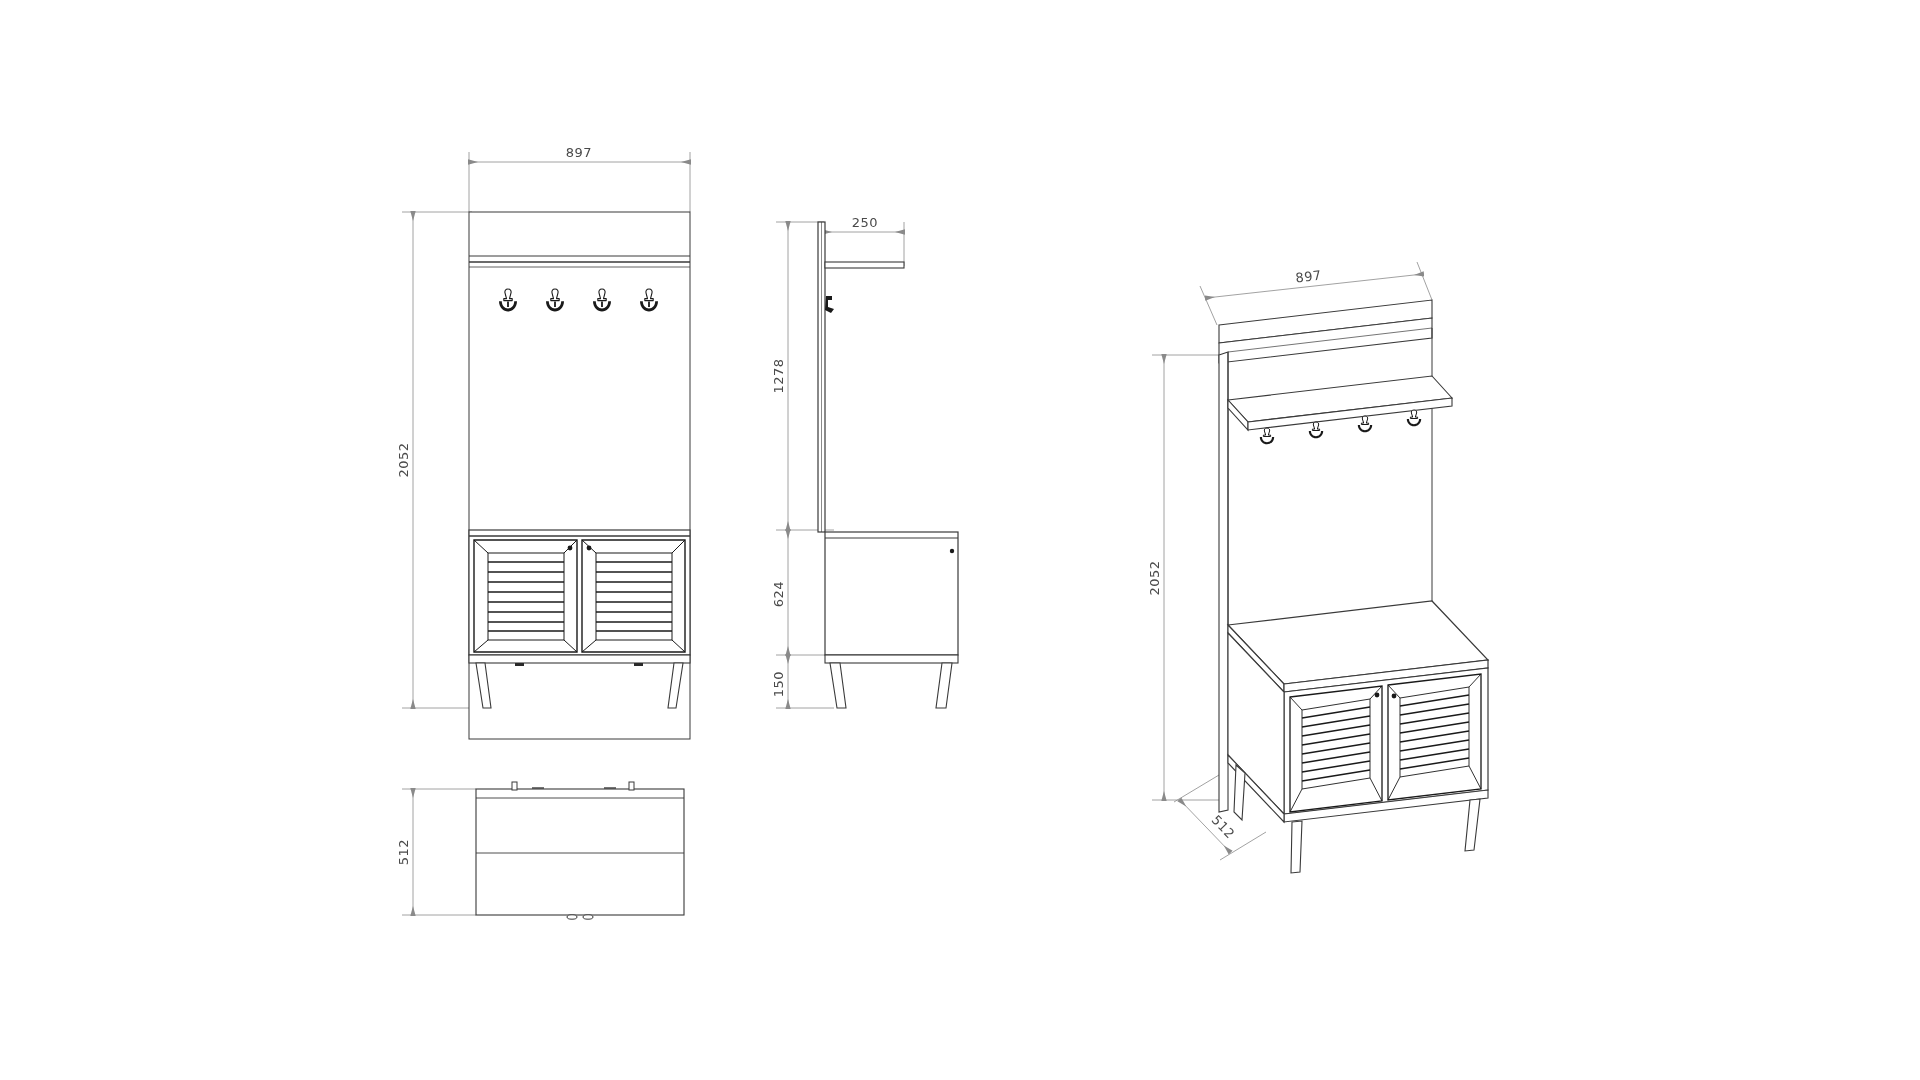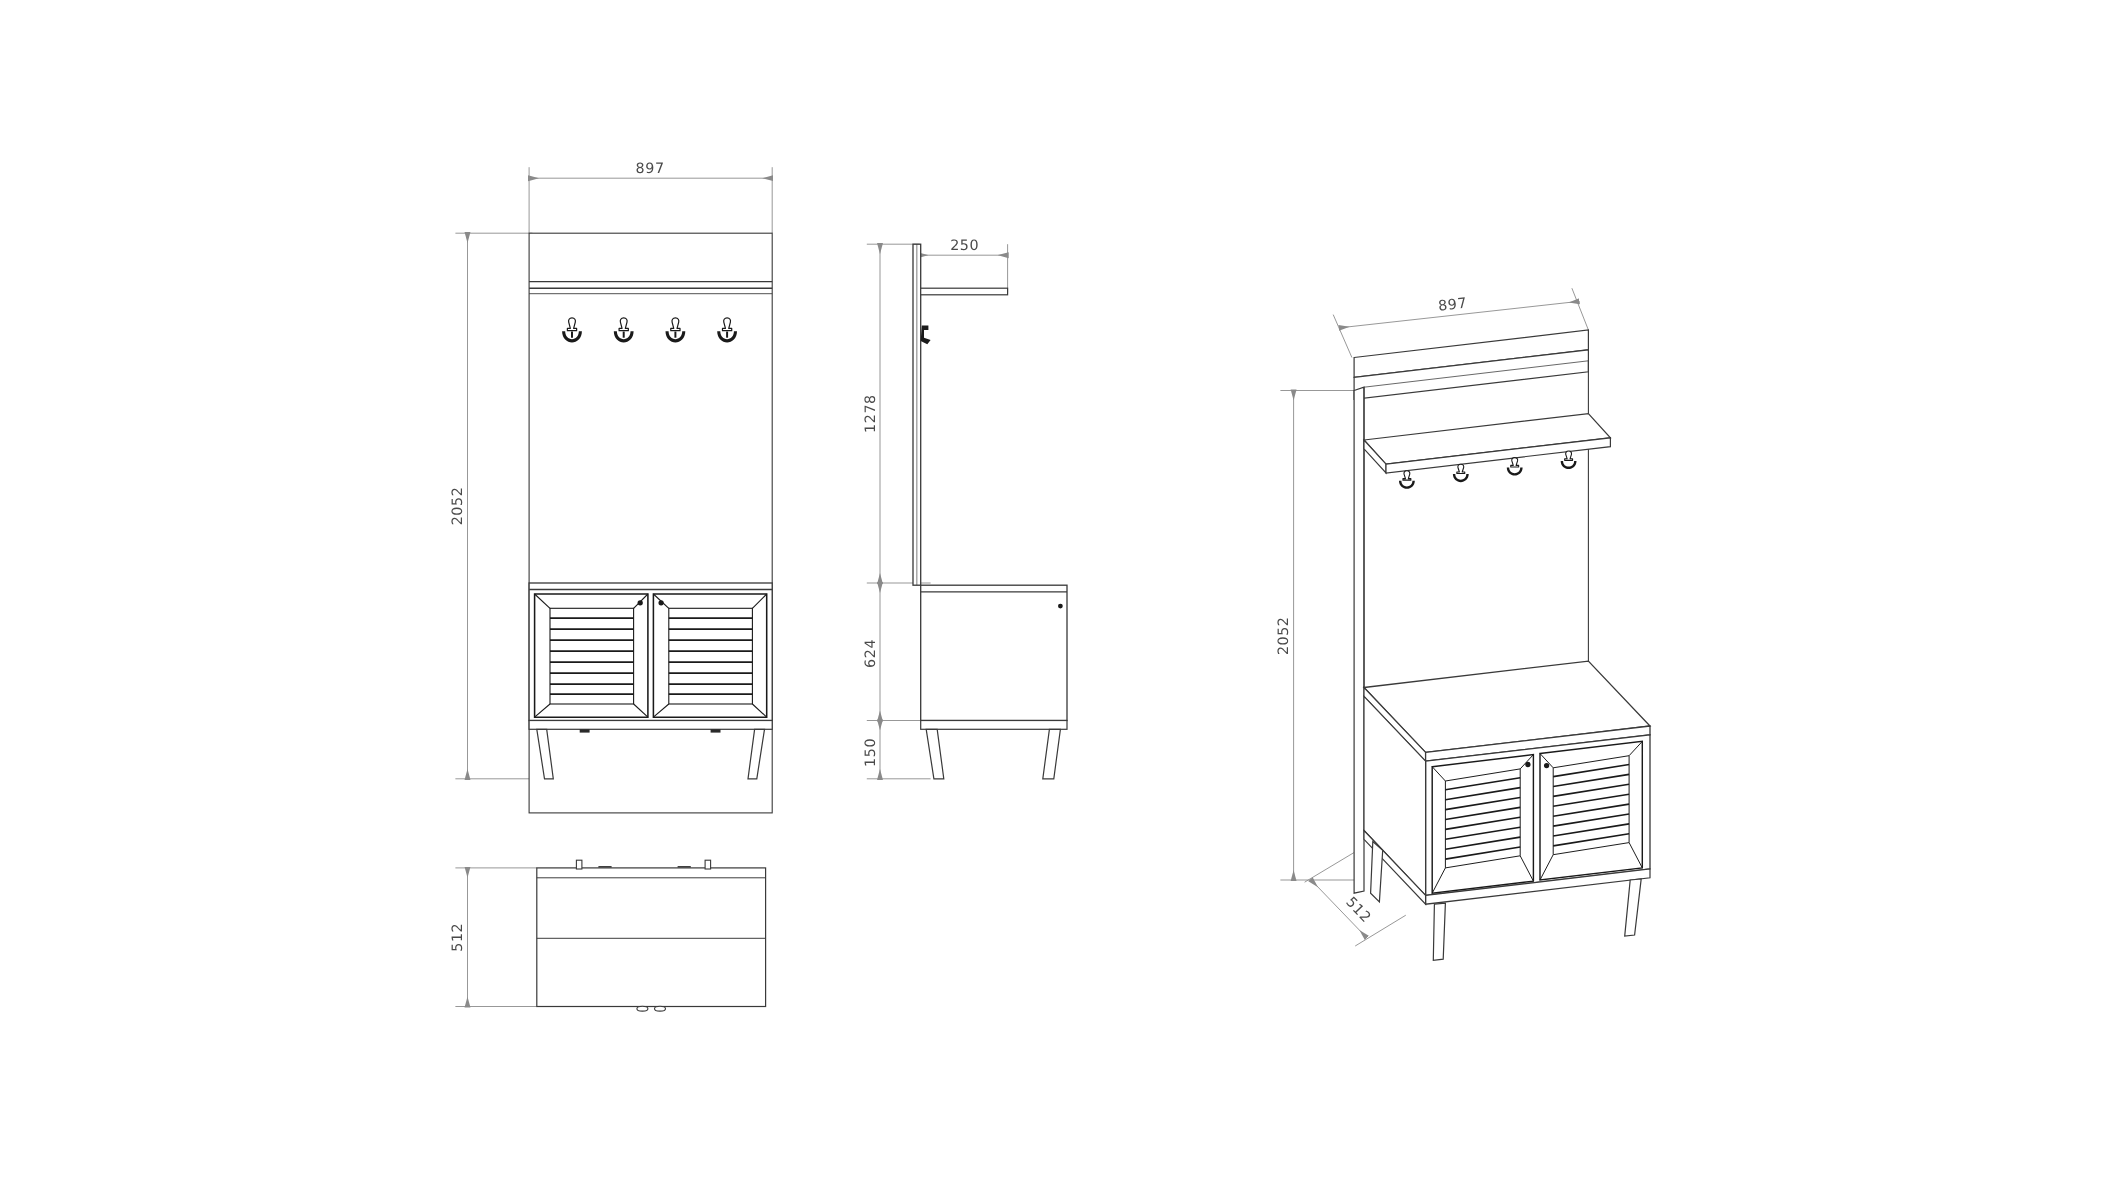--- a/index.html
+++ b/index.html
@@ -1,19 +1,19 @@
 <!DOCTYPE html>
 <html><head>
 <meta charset="utf-8">
 <title>Technical Drawing</title>
 <style>
   html,body{margin:0;padding:0;background:#ffffff;}
   body{width:1920px;height:1080px;position:relative;overflow:hidden;
        font-family:"DejaVu Sans","Liberation Sans",sans-serif;}
-  #sheet{position:absolute;left:16px;top:0;width:1632px;height:1080px;background:#fff;}
+  #sheet{position:absolute;left:4px;top:0;width:1632px;height:1080px;background:#fff;}
   svg{display:block;}
   .dimtext{font-family:"DejaVu Sans","Liberation Sans",sans-serif;font-size:13px;fill:#4a4a4a;letter-spacing:0.5px;}
 </style>
 </head>
 <body>
 
 <div id="sheet">
 <svg width="1920" height="1080" viewBox="0 0 1920 1080" xmlns="http://www.w3.org/2000/svg">
 
   <defs>

